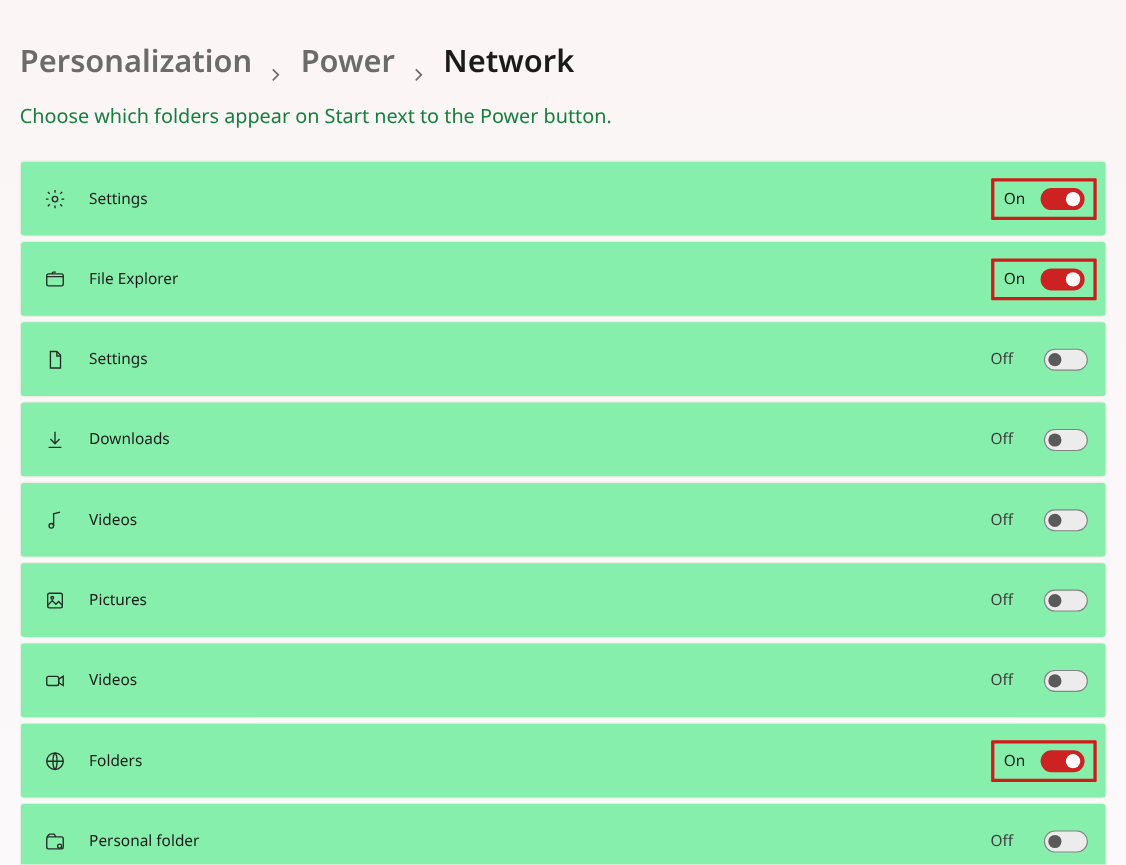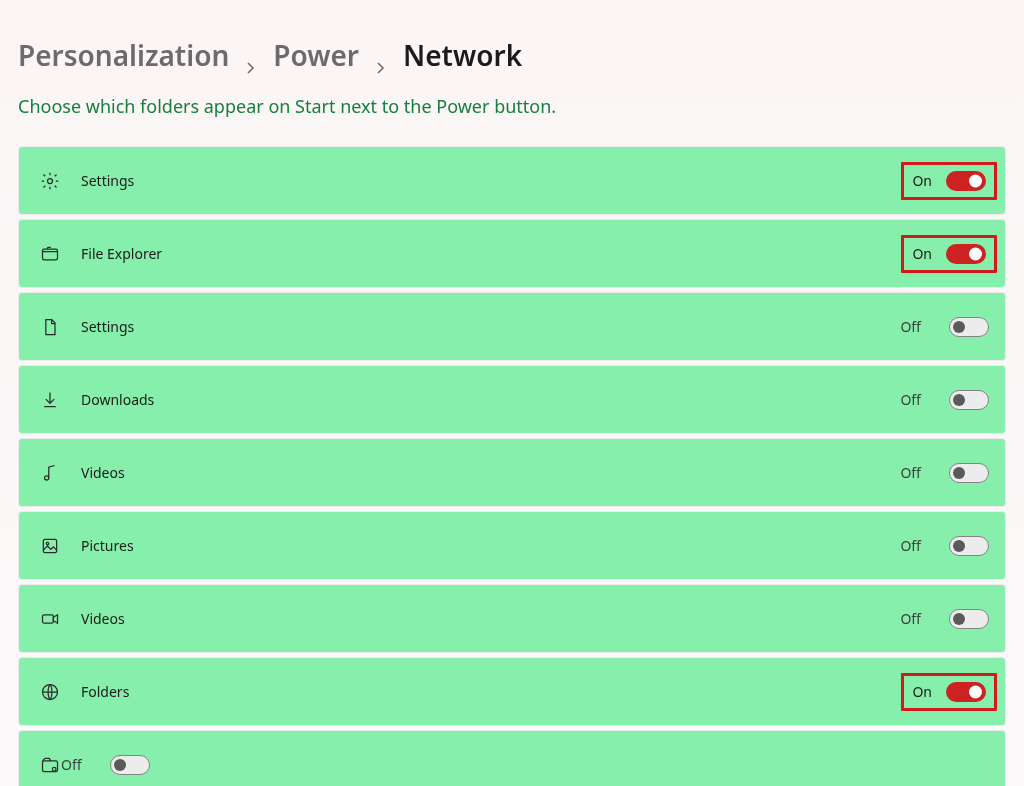--- a/index.html
+++ b/index.html
@@ -267,20 +267,21 @@
     </div>
 
     <div class="row">
       <span class="icon">
         <svg width="20" height="20" viewBox="0 0 24 24">
             <rect x="3" y="7" width="18" height="13" rx="2"></rect>
             <path d="M3 7l3-3h5l2 3"></path>
             <circle cx="17" cy="17" r="2.2"></circle>
           </svg>
       </span>
+      <span class="label">Personal folder</span>
       <span class="right">
         <span class="state off">Off</span>
         <span class="toggle off">
             <span class="knob"></span>
           </span>
       </span>
     </div>
 
   </div>
 </div>

